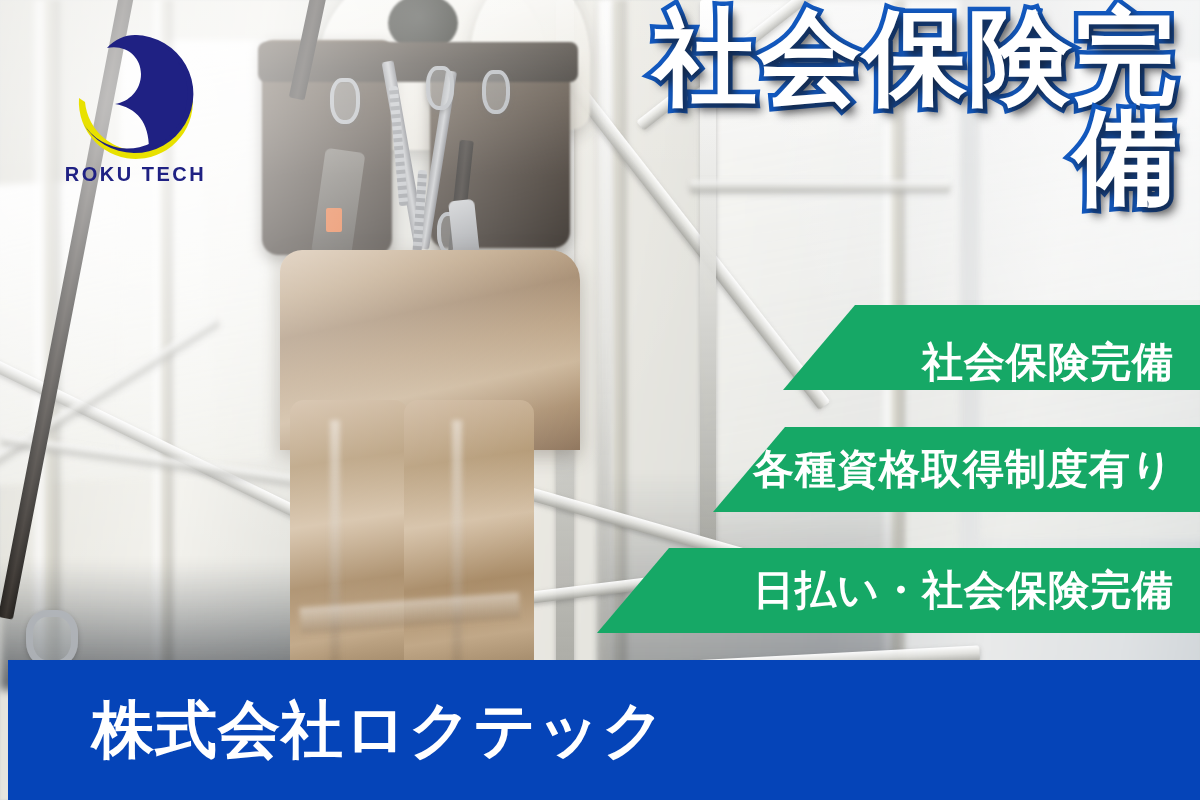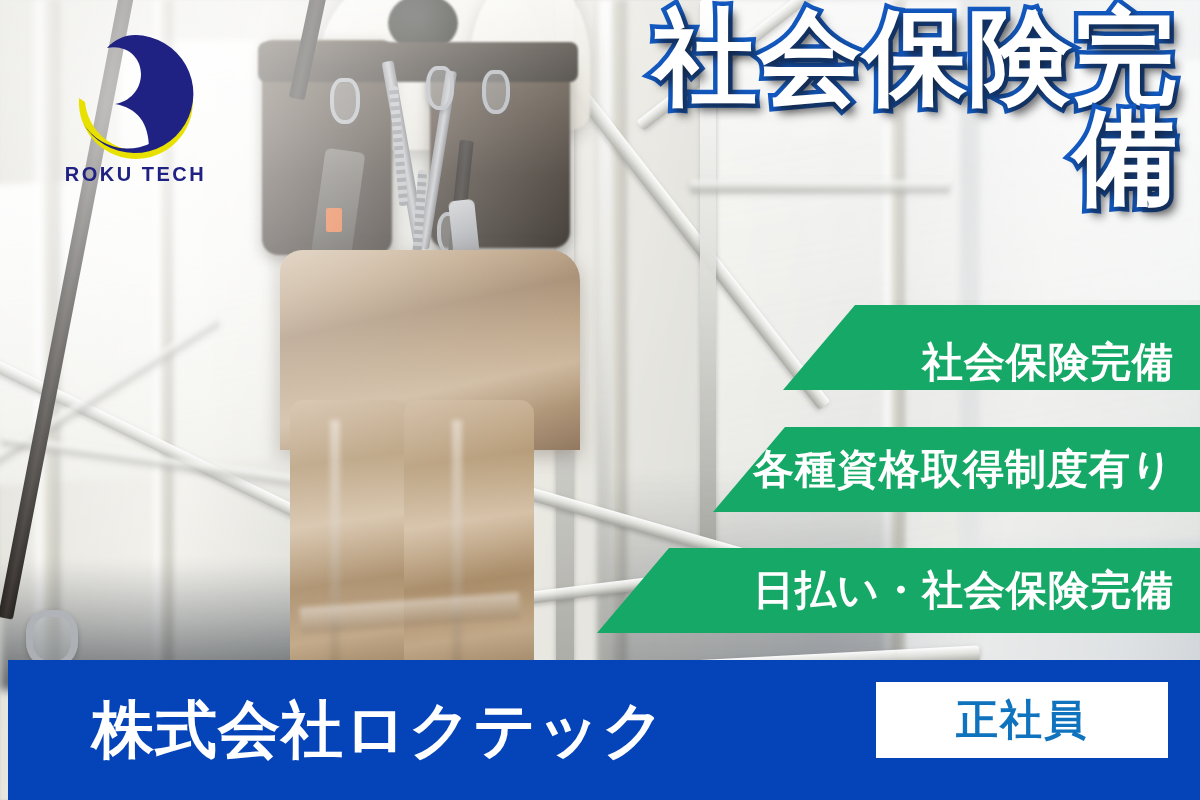--- a/index.html
+++ b/index.html
@@ -346,18 +346,15 @@
   </div>
   <div class="gbanner" id="gb2">
     <span class="gb-text">各種資格取得制度有り</span>
   </div>
   <div class="gbanner" id="gb3">
     <span class="gb-text">日払い・社会保険完備</span>
   </div>
 
   <div id="bottombar">
     <div id="company">株式会社ロクテック</div>
-    <div id="badge">
-      <span class="badge-text">正社員</span>
-    </div>
   </div>
 
 </div>
 
 </body></html>

